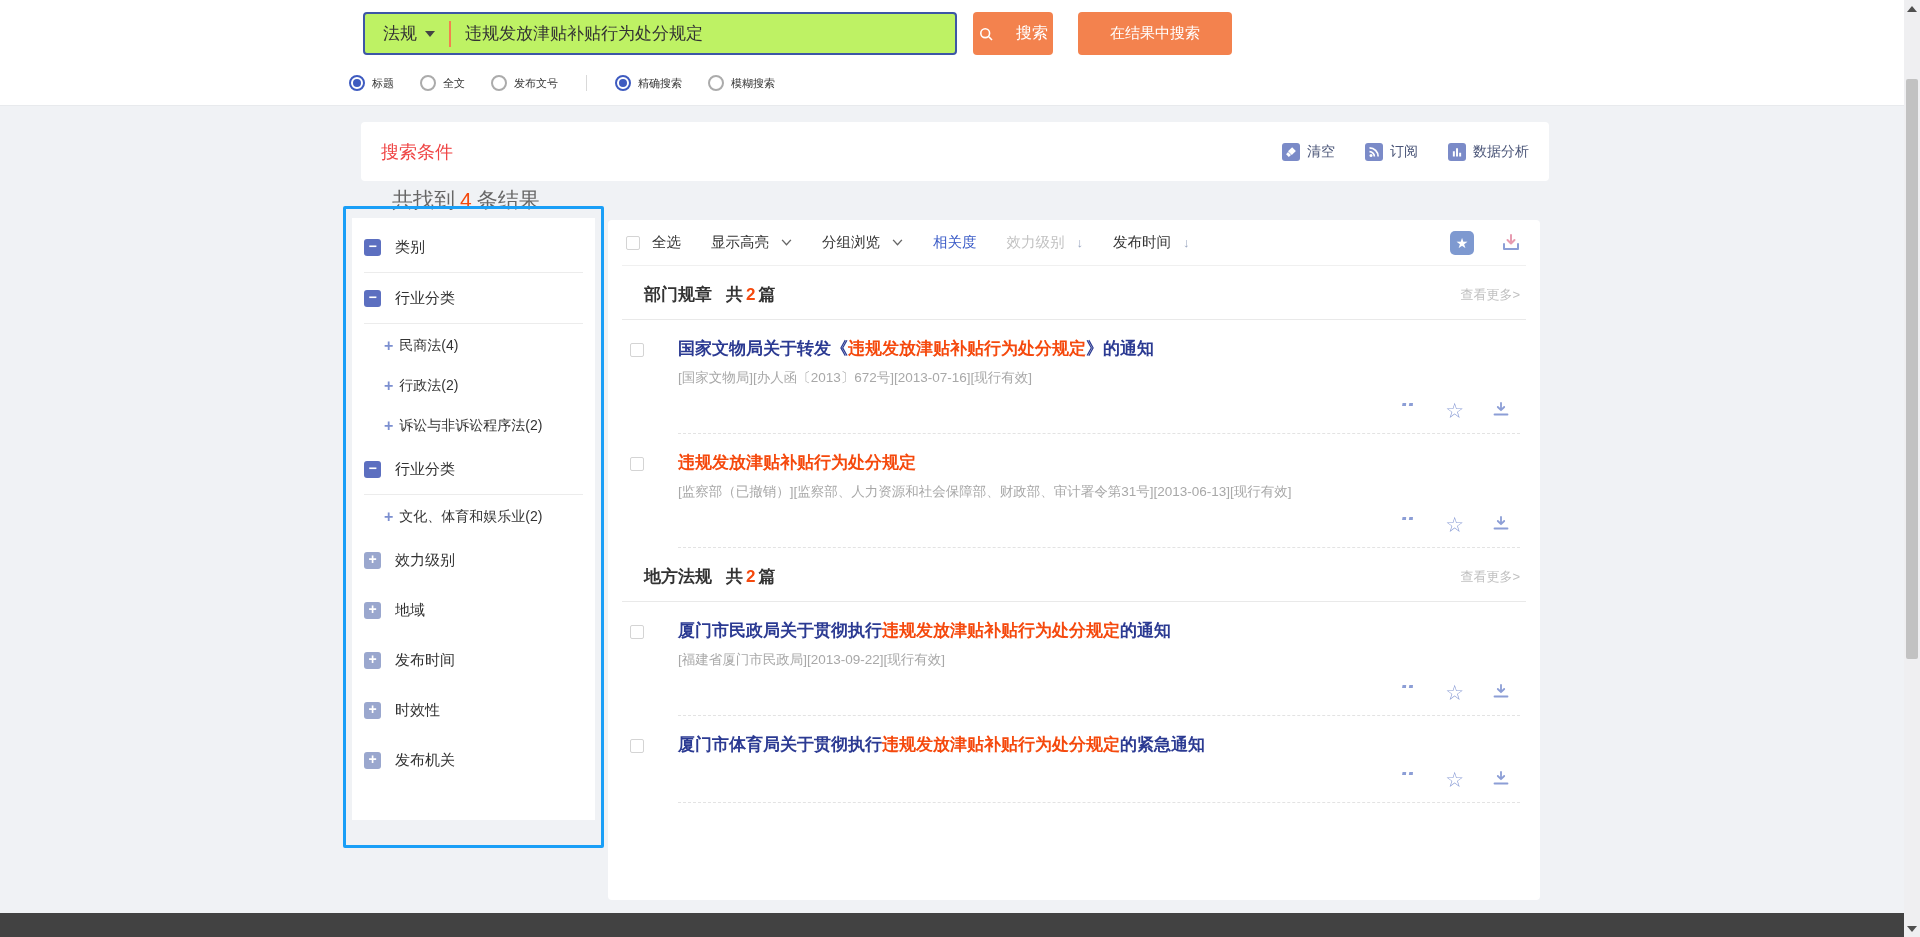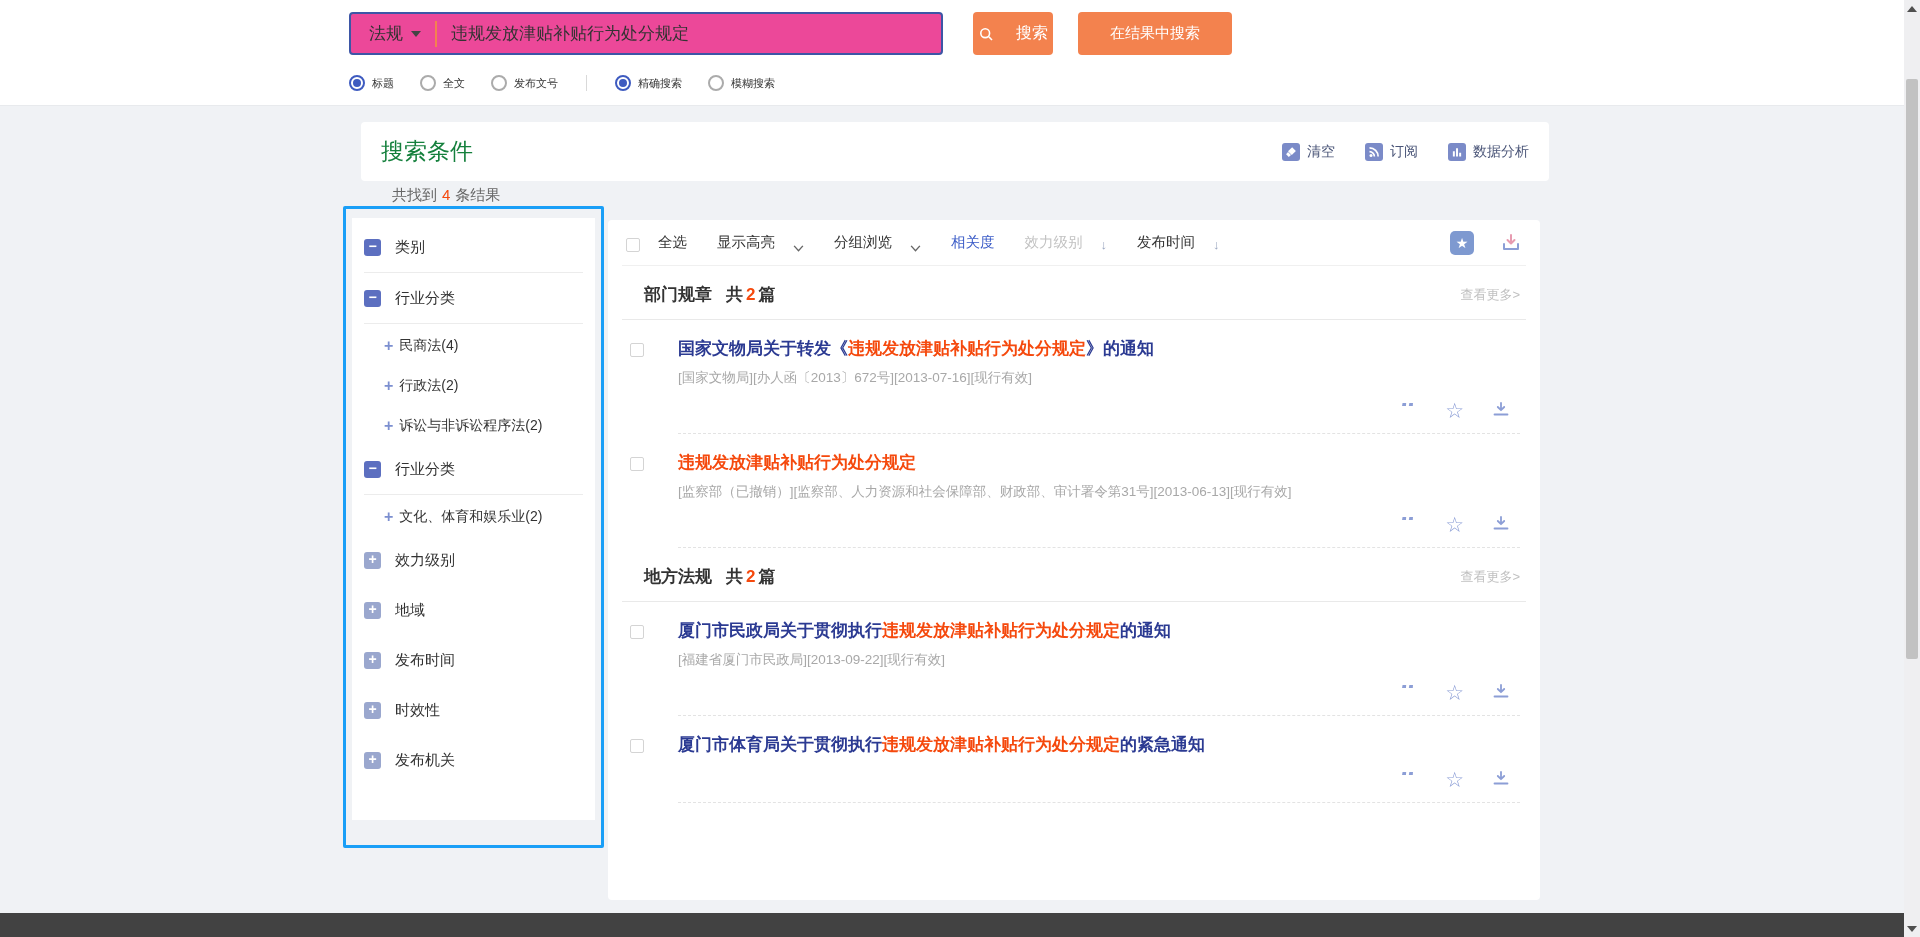--- a/index.html
+++ b/index.html
@@ -7,70 +7,70 @@
     --sb-border:#1A9FF7; --indigo:#5C6FC0; --indigo-light:#9AA7CE;
     --act-blue:#8C9ED6; --page-bg:#F0F2F5; --footer:#424242;
   }
   *{box-sizing:border-box;margin:0;padding:0;}
   html,body{width:1920px;height:937px;overflow:hidden;}
   body{font-family:"Liberation Sans","DejaVu Sans",sans-serif;background:var(--page-bg);position:relative;color:#333;}
 
   
   .header{position:absolute;left:0;top:0;width:1904px;height:106px;background:#fff;border-bottom:1px solid #E8EAED;}
   .search-row{position:absolute;left:349px;top:12px;height:43px;display:flex;align-items:stretch;}
-  .search-box{width:594px;height:43px;border:2px solid #3D56A6;border-radius:4px;background:#ec4899;display:flex;align-items:center;}
+  .search-box{width:594px;height:43px;border:2px solid #3D56A6;border-radius:4px;background:#bef264;display:flex;align-items:center;margin-left:14px;}
   .cat-select{display:flex;align-items:center;gap:8px;padding:0 14px 0 18px;cursor:pointer;}
   .cat-select .cat-label{font-size:17px;color:#333;}
   .caret-down{width:0;height:0;border-left:5px solid transparent;border-right:5px solid transparent;border-top:6px solid #444;}
   .search-divider{width:2px;height:26px;background:var(--orange);}
   .search-input{flex:1;border:none;outline:none;font-size:17px;color:#333;padding:0 14px;font-family:inherit;background:transparent;}
   .btn{border:none;border-radius:4px;background:var(--orange);color:#fff;font-size:16px;cursor:pointer;display:flex;align-items:center;justify-content:center;gap:22px;font-family:inherit;}
   .btn-search{position:absolute;left:624px;top:0;width:80px;height:43px;}
   .btn-search-in{position:absolute;left:729px;top:0;width:154px;height:43px;font-size:15px;}
   .radio-row{position:absolute;left:349px;top:72px;display:flex;align-items:center;gap:26px;height:22px;}
   .radio-item{display:flex;align-items:center;gap:7px;cursor:pointer;}
   .radio-circle{width:16px;height:16px;border-radius:50%;border:2px solid #ABABAB;background:#fff;position:relative;flex:0 0 auto;}
   .radio-circle.on{border-color:#3E5BC0;}
   .radio-circle.on::after{content:"";position:absolute;left:2px;top:2px;width:8px;height:8px;border-radius:50%;background:#3E5BC0;}
   .radio-label{font-size:11px;color:#333;}
   .v-sep{width:1px;height:16px;background:#D9D9D9;margin:0 2px;}
 
   
   .cond-card{position:absolute;left:361px;top:122px;width:1188px;height:59px;background:#fff;border-radius:4px;display:flex;align-items:center;padding:0 20px;}
-  .cond-label{font-size:23px;color:#15803d;margin-right:14px;}
+  .cond-label{font-size:18px;color:#ef4444;margin-right:14px;}
   .cond-tag{display:flex;align-items:center;gap:8px;border:1px solid #C9D8F2;background:#F7FAFF;border-radius:3px;padding:4px 9px;font-size:13px;color:#555;}
   .cond-tag .tag-x{color:#B8C6E4;font-size:15px;cursor:pointer;line-height:1;}
   .cond-actions{margin-left:auto;display:flex;align-items:center;gap:30px;}
   .cond-action{display:flex;align-items:center;gap:7px;cursor:pointer;font-size:14px;color:#4A5578;}
   .sq-icon{width:18px;height:18px;border-radius:3px;background:#7B8BC8;display:flex;align-items:center;justify-content:center;flex:0 0 auto;}
   .sq-icon svg{display:block;}
 
   
-  .summary{position:absolute;left:392px;top:186px;font-size:15px;color:#666;z-index:1;}
+  .summary{position:absolute;left:392px;top:186px;font-size:21px;color:#666;z-index:1;}
   .summary .cnt{color:var(--hl);margin:0 5px;}
 
   
   .sidebar-box{position:absolute;left:343px;top:206px;width:261px;height:642px;border:3px solid var(--sb-border);border-radius:2px;z-index:2;}
   .sidebar-panel{position:absolute;left:6px;top:9px;width:243px;height:602px;background:#fff;padding:6px 12px 0 12px;}
   .sb-header{display:flex;align-items:center;gap:14px;height:46px;cursor:pointer;}
   .sb-header .sb-label{font-size:15px;color:#333;}
   .box-icon{width:17px;height:17px;border-radius:3px;display:flex;align-items:center;justify-content:center;flex:0 0 auto;}
   .box-icon.minus{background:var(--indigo);}
   .box-icon.plus{background:var(--indigo-light);}
   .box-icon span{color:#fff;font-size:14px;line-height:1;font-weight:bold;transform:translateY(-1px);}
   .sb-divider{height:1px;background:#ECECEC;margin:2px 0 2px 0;}
   .sb-child{display:flex;align-items:center;gap:6px;height:40px;padding-left:20px;cursor:pointer;font-size:14px;color:#333;}
   .sb-child .plus-glyph{color:#7C8FD0;font-size:16px;font-weight:bold;line-height:1;}
   .sb-child.noicon{padding-left:34px;}
   .sb-collapsed-gap{height:4px;}
 
   
   .results-panel{position:absolute;left:608px;top:220px;width:932px;height:680px;background:#fff;border-radius:4px;z-index:1;padding:0 14px;}
   .toolbar{height:46px;display:flex;align-items:center;gap:30px;border-bottom:1px solid #F0F0F0;padding:0 4px;}
-  .tb-item{display:flex;align-items:flex-end;gap:18px;font-size:14.5px;color:#333;cursor:pointer;}
+  .tb-item{display:flex;align-items:center;gap:12px;font-size:14.5px;color:#333;cursor:pointer;}
   .tb-item.blue{color:var(--blue);}
   .tb-item.muted{color:#C2C2C2;}
   .tb-arrow{font-size:13px;color:#9AA6C0;}
   .checkbox{width:14px;height:14px;border:1px solid #D4D4D4;border-radius:2px;background:#fff;display:inline-block;flex:0 0 auto;cursor:pointer;}
   .tb-right{margin-left:auto;display:flex;align-items:center;gap:26px;}
   .tb-star{width:24px;height:24px;border-radius:5px;background:#7E99D0;color:#fff;font-size:14px;display:flex;align-items:center;justify-content:center;cursor:pointer;}
   .tb-dl{cursor:pointer;display:flex;align-items:center;}
 
   .group-header{display:flex;align-items:center;padding:17px 6px 13px 22px;}
   .group-title{display:flex;align-items:baseline;font-size:17px;font-weight:bold;color:#333;}

